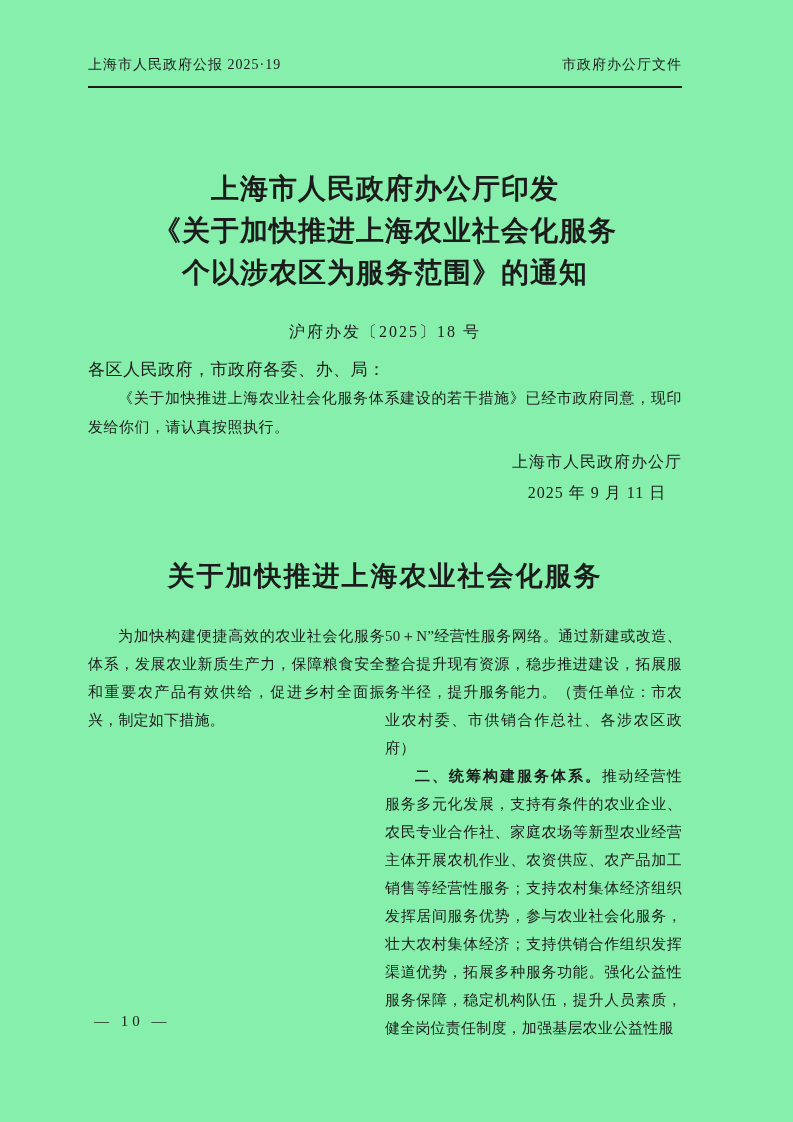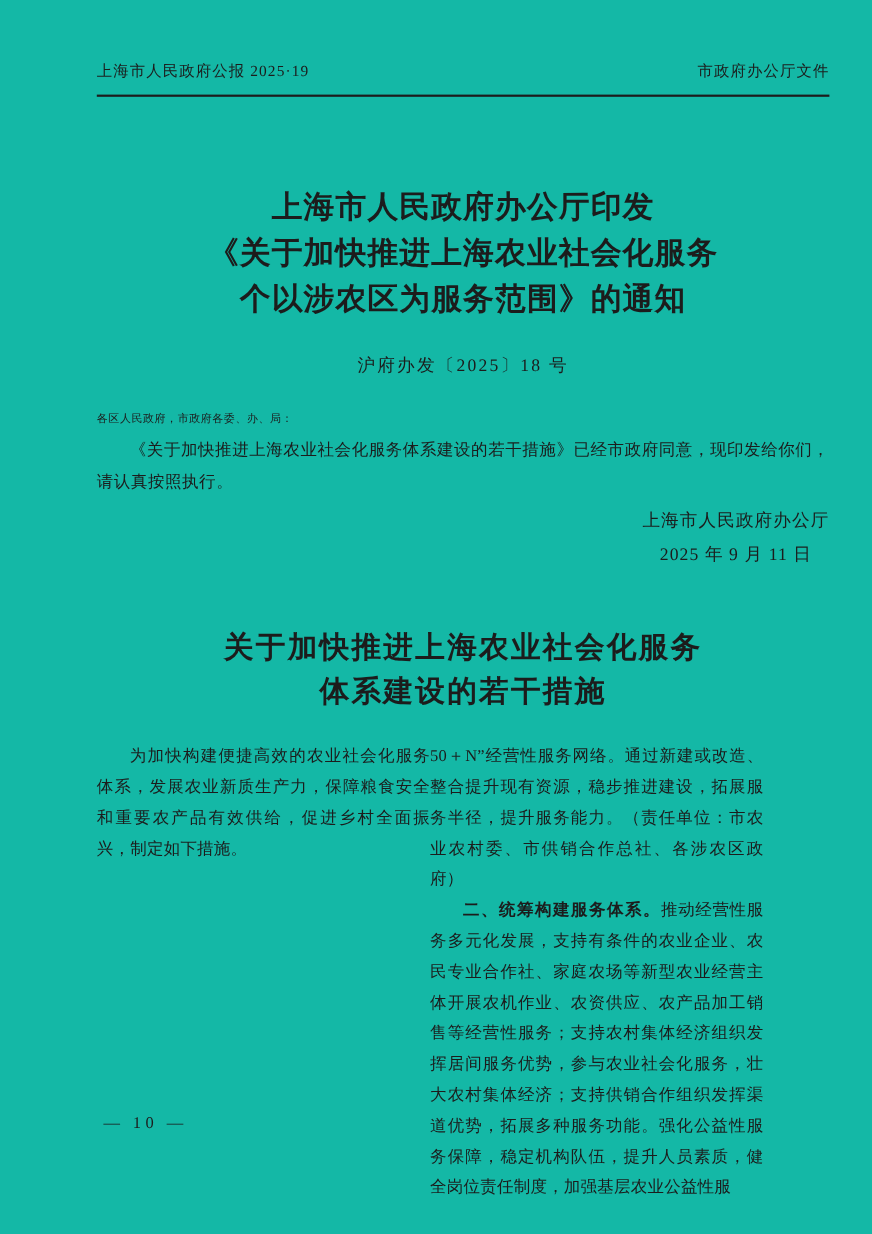--- a/index.html
+++ b/index.html
@@ -1,23 +1,23 @@
 <!DOCTYPE html>
 <html><head>
 <meta charset="utf-8">
 <style>
   html, body { margin: 0; padding: 0; background: #ffffff; }
   .page {
     width: 793px; height: 1122px;
-    background: #14b8a6;
+    background: #86efac;
     color: #1c1c1c;
     font-family: "Liberation Serif", "DejaVu Serif", serif;
     position: relative;
     box-sizing: border-box;
-    padding: 56px 39px 0 88px;
+    padding: 56px 111px 0 88px;
     overflow: hidden;
   }
   .header {
     display: flex;
     justify-content: space-between;
     align-items: baseline;
     font-size: 14px;
     letter-spacing: 1px;
   }
   .header-rule {
@@ -33,22 +33,22 @@
     line-height: 42px;
     letter-spacing: 1px;
   }
   .doc-number {
     margin-top: 28px;
     text-align: center;
     font-size: 16px;
     letter-spacing: 2px;
   }
   .salutation {
-    margin-top: 24px;
-    font-size: 10px;
+    margin-top: 12px;
+    font-size: 17px;
     line-height: 29px;
     letter-spacing: 0.5px;
   }
   .notice-body {
     margin: 0;
     font-size: 15px;
     line-height: 29px;
     letter-spacing: 0.5px;
     text-indent: 2em;
     text-align: justify;
@@ -120,21 +120,20 @@
 
   <p class="notice-body">《关于加快推进上海农业社会化服务体系建设的若干措施》已经市政府同意，现印发给你们，请认真按照执行。</p>
 
   <div class="signature">
     <div>上海市人民政府办公厅</div>
     <div>2025 年 9 月 11 日</div>
   </div>
 
   <div class="measures-title">
     <div>关于加快推进上海农业社会化服务</div>
-    <div>体系建设的若干措施</div>
   </div>
 
   <div class="columns">
     <div class="col">
       <p class="para"><span class="section-lead"></span><span>为加快构建便捷高效的农业社会化服务体系，发展农业新质生产力，保障粮食安全和重要农产品有效供给，促进乡村全面振兴，制定如下措施。</span></p>
     </div>
     <div class="col">
       <p class="para no-indent"><span class="section-lead"></span><span>50＋N”经营性服务网络。通过新建或改造、整合提升现有资源，稳步推进建设，拓展服务半径，提升服务能力。（责任单位：市农业农村委、市供销合作总社、各涉农区政府）</span></p>
       <p class="para"><span class="section-lead">二、统筹构建服务体系。</span><span>推动经营性服务多元化发展，支持有条件的农业企业、农民专业合作社、家庭农场等新型农业经营主体开展农机作业、农资供应、农产品加工销售等经营性服务；支持农村集体经济组织发挥居间服务优势，参与农业社会化服务，壮大农村集体经济；支持供销合作组织发挥渠道优势，拓展多种服务功能。强化公益性服务保障，稳定机构队伍，提升人员素质，健全岗位责任制度，加强基层农业公益性服</span></p>
     </div>

